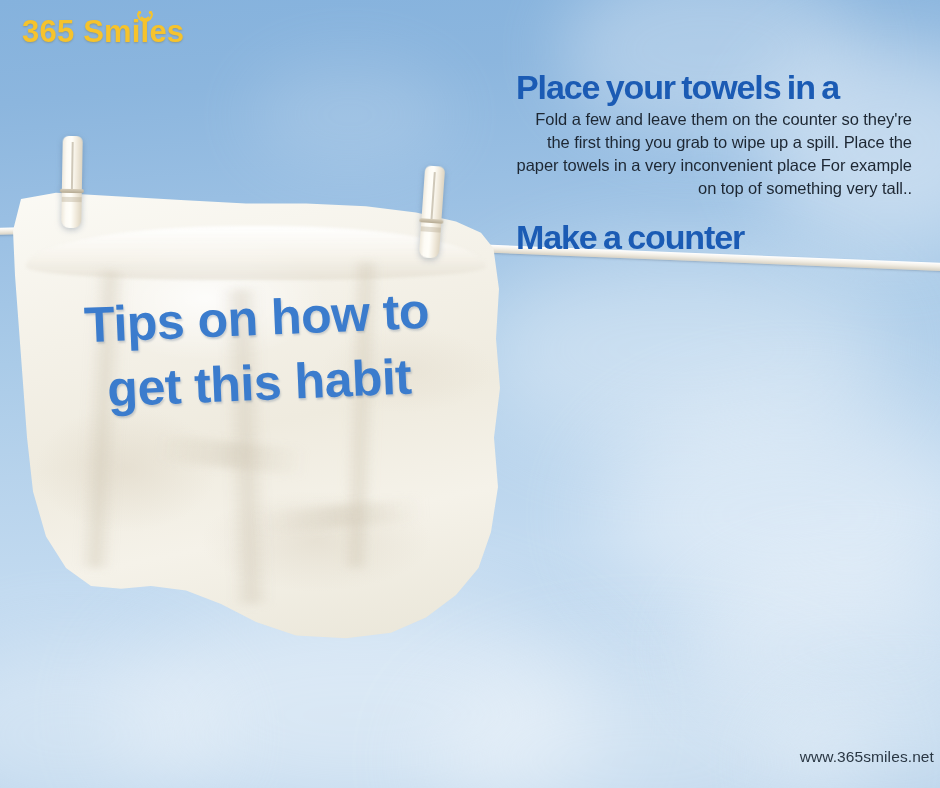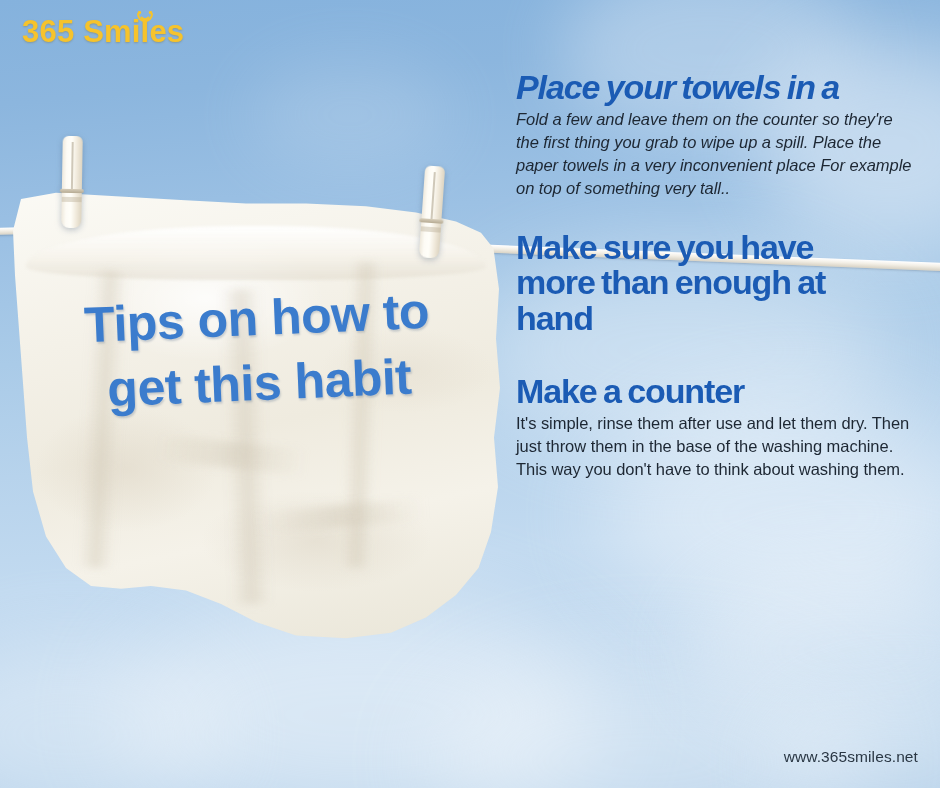--- a/index.html
+++ b/index.html
@@ -226,29 +226,30 @@
     font-stretch: condensed;
     word-spacing: -2px;
   }
   .body-text {
     color: #1d2733;
     font-family: "Liberation Sans", sans-serif;
     font-size: 16.5px;
     line-height: 1.39;
     margin: 0;
     letter-spacing: -0.05px;
-  }
-
-  #b1 { margin-bottom: 30px; font-style: italic; }
+    text-align: right;
+  }
+
+  #b1 { margin-bottom: 20px; }
   #b2 { margin-bottom: 38px; }
 
   
   #site-url {
     position: absolute;
-    right: 22px;
+    right: 6px;
     bottom: 22px;
     color: #2a3744;
     font-size: 15.5px;
     letter-spacing: .1px;
   }
 </style>
 </head>
 <body>
 
 <div id="poster">
@@ -309,32 +310,24 @@
 
   <div id="content">
 
     <div class="block" id="b1">
       <h2 class="heading">
         <span>Place your towels in a</span><br>
       </h2>
       <p class="body-text">Fold a few and leave them on the counter so they're the first thing you grab to wipe up a spill. Place the paper towels in a very inconvenient place For example on top of something very tall..</p>
     </div>
 
-    <div class="block" id="b2">
-      <h2 class="heading">
-        <span>Make sure you have</span><br>
-        <span>more than enough at</span><br>
-        <span>hand</span>
-      </h2>
-    </div>
 
     <div class="block" id="b3">
       <h2 class="heading">
         <span>Make a counter</span><br>
       </h2>
-      <p class="body-text">It's simple, rinse them after use and let them dry. Then just throw them in the base of the washing machine. This way you don't have to think about washing them.</p>
     </div>
 
   </div>
 
   <div id="site-url">www.365smiles.net</div>
 
 </div>
 
 </body></html>

